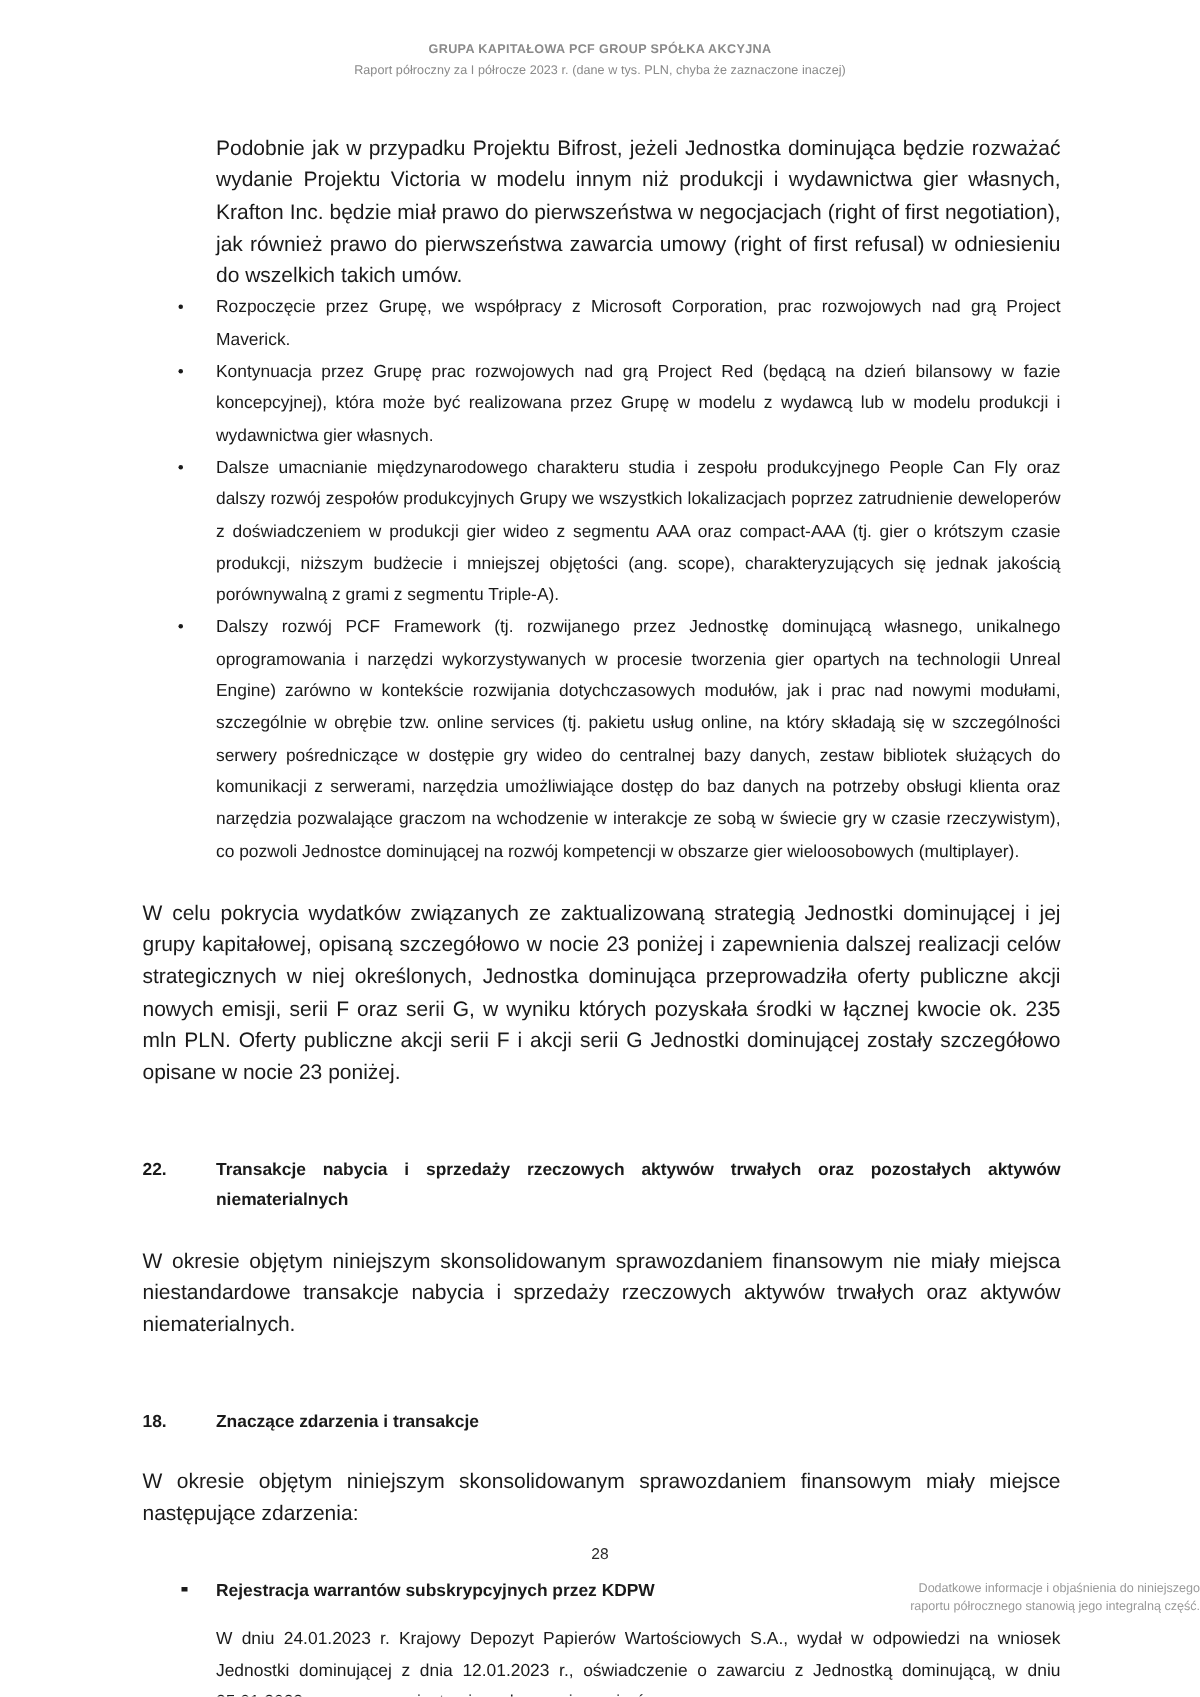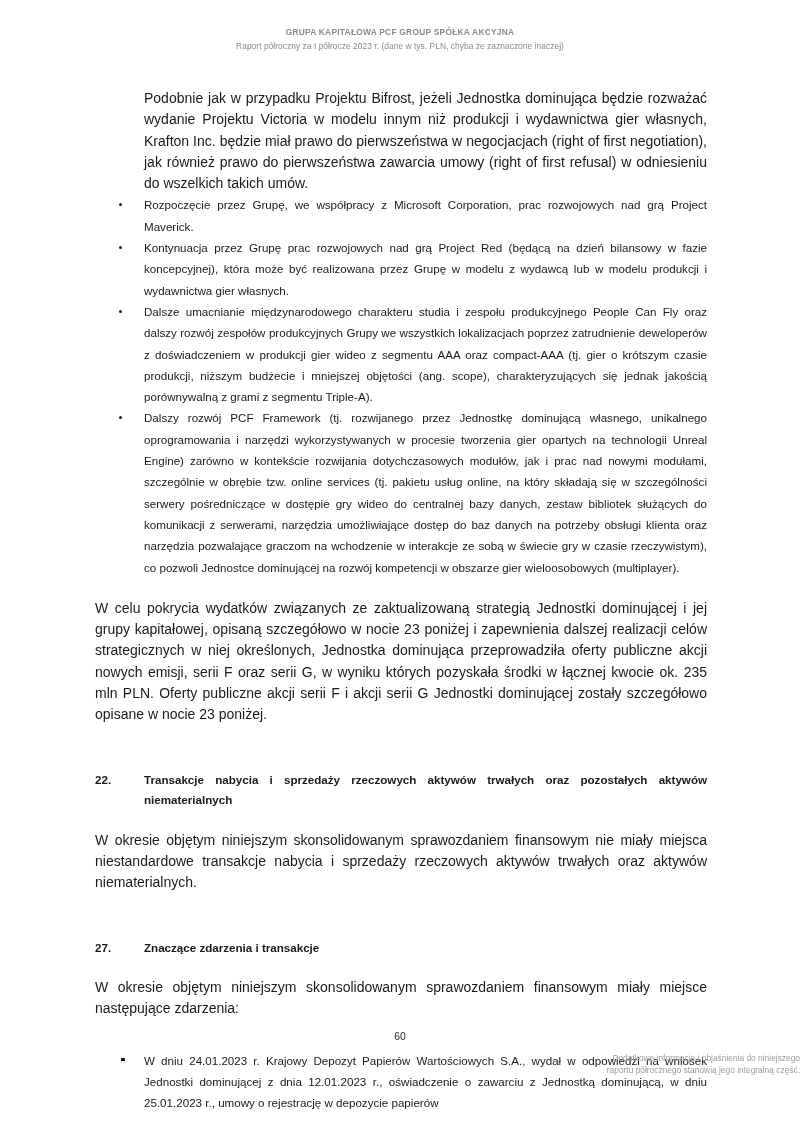--- a/index.html
+++ b/index.html
@@ -221,33 +221,34 @@
 
     <p class="para gap-para">W celu pokrycia wydatków związanych ze zaktualizowaną strategią Jednostki dominującej i jej grupy kapitałowej, opisaną szczegółowo w nocie 23 poniżej i zapewnienia dalszej realizacji celów strategicznych w niej określonych, Jednostka dominująca przeprowadziła oferty publiczne akcji nowych emisji, serii F oraz serii G, w wyniku których pozyskała środki w łącznej kwocie ok. 235 mln PLN. Oferty publiczne akcji serii F i akcji serii G Jednostki dominującej zostały szczegółowo opisane w nocie 23 poniżej.</p>
 
     <div class="section-head hang">
       <span class="num">22.</span>
       <span class="title-wrap">Transakcje nabycia i sprzedaży rzeczowych aktywów trwałych oraz pozostałych aktywów niematerialnych</span>
     </div>
     <p class="para head-para">W okresie objętym niniejszym skonsolidowanym sprawozdaniem finansowym nie miały miejsca niestandardowe transakcje nabycia i sprzedaży rzeczowych aktywów trwałych oraz aktywów niematerialnych.</p>
 
     <div class="section-head hang">
-      <span class="num">27.</span>
+      <span class="num">18.</span>
       <span class="title-wrap">Znaczące zdarzenia i transakcje</span>
     </div>
     <p class="para head-para">W okresie objętym niniejszym skonsolidowanym sprawozdaniem finansowym miały miejsce następujące zdarzenia:</p>
 
     <div class="sq-item">
       <span class="square"></span>
+      <span>Rejestracja warrantów subskrypcyjnych przez KDPW</span>
     </div>
     <p class="sub-para">W dniu 24.01.2023 r. Krajowy Depozyt Papierów Wartościowych S.A., wydał w odpowiedzi na wniosek Jednostki dominującej z dnia 12.01.2023 r., oświadczenie o zawarciu z Jednostką dominującą, w dniu 25.01.2023 r., umowy o rejestrację w depozycie papierów</p>
 
   </div>
 
   <div class="doc-footer">
-    <div class="page-no">60</div>
+    <div class="page-no">28</div>
     <div class="note">
       <div>Dodatkowe informacje i objaśnienia do niniejszego</div>
       <div>raportu półrocznego stanowią jego integralną część.</div>
     </div>
   </div>
 
 </div>
 
 </body></html>

